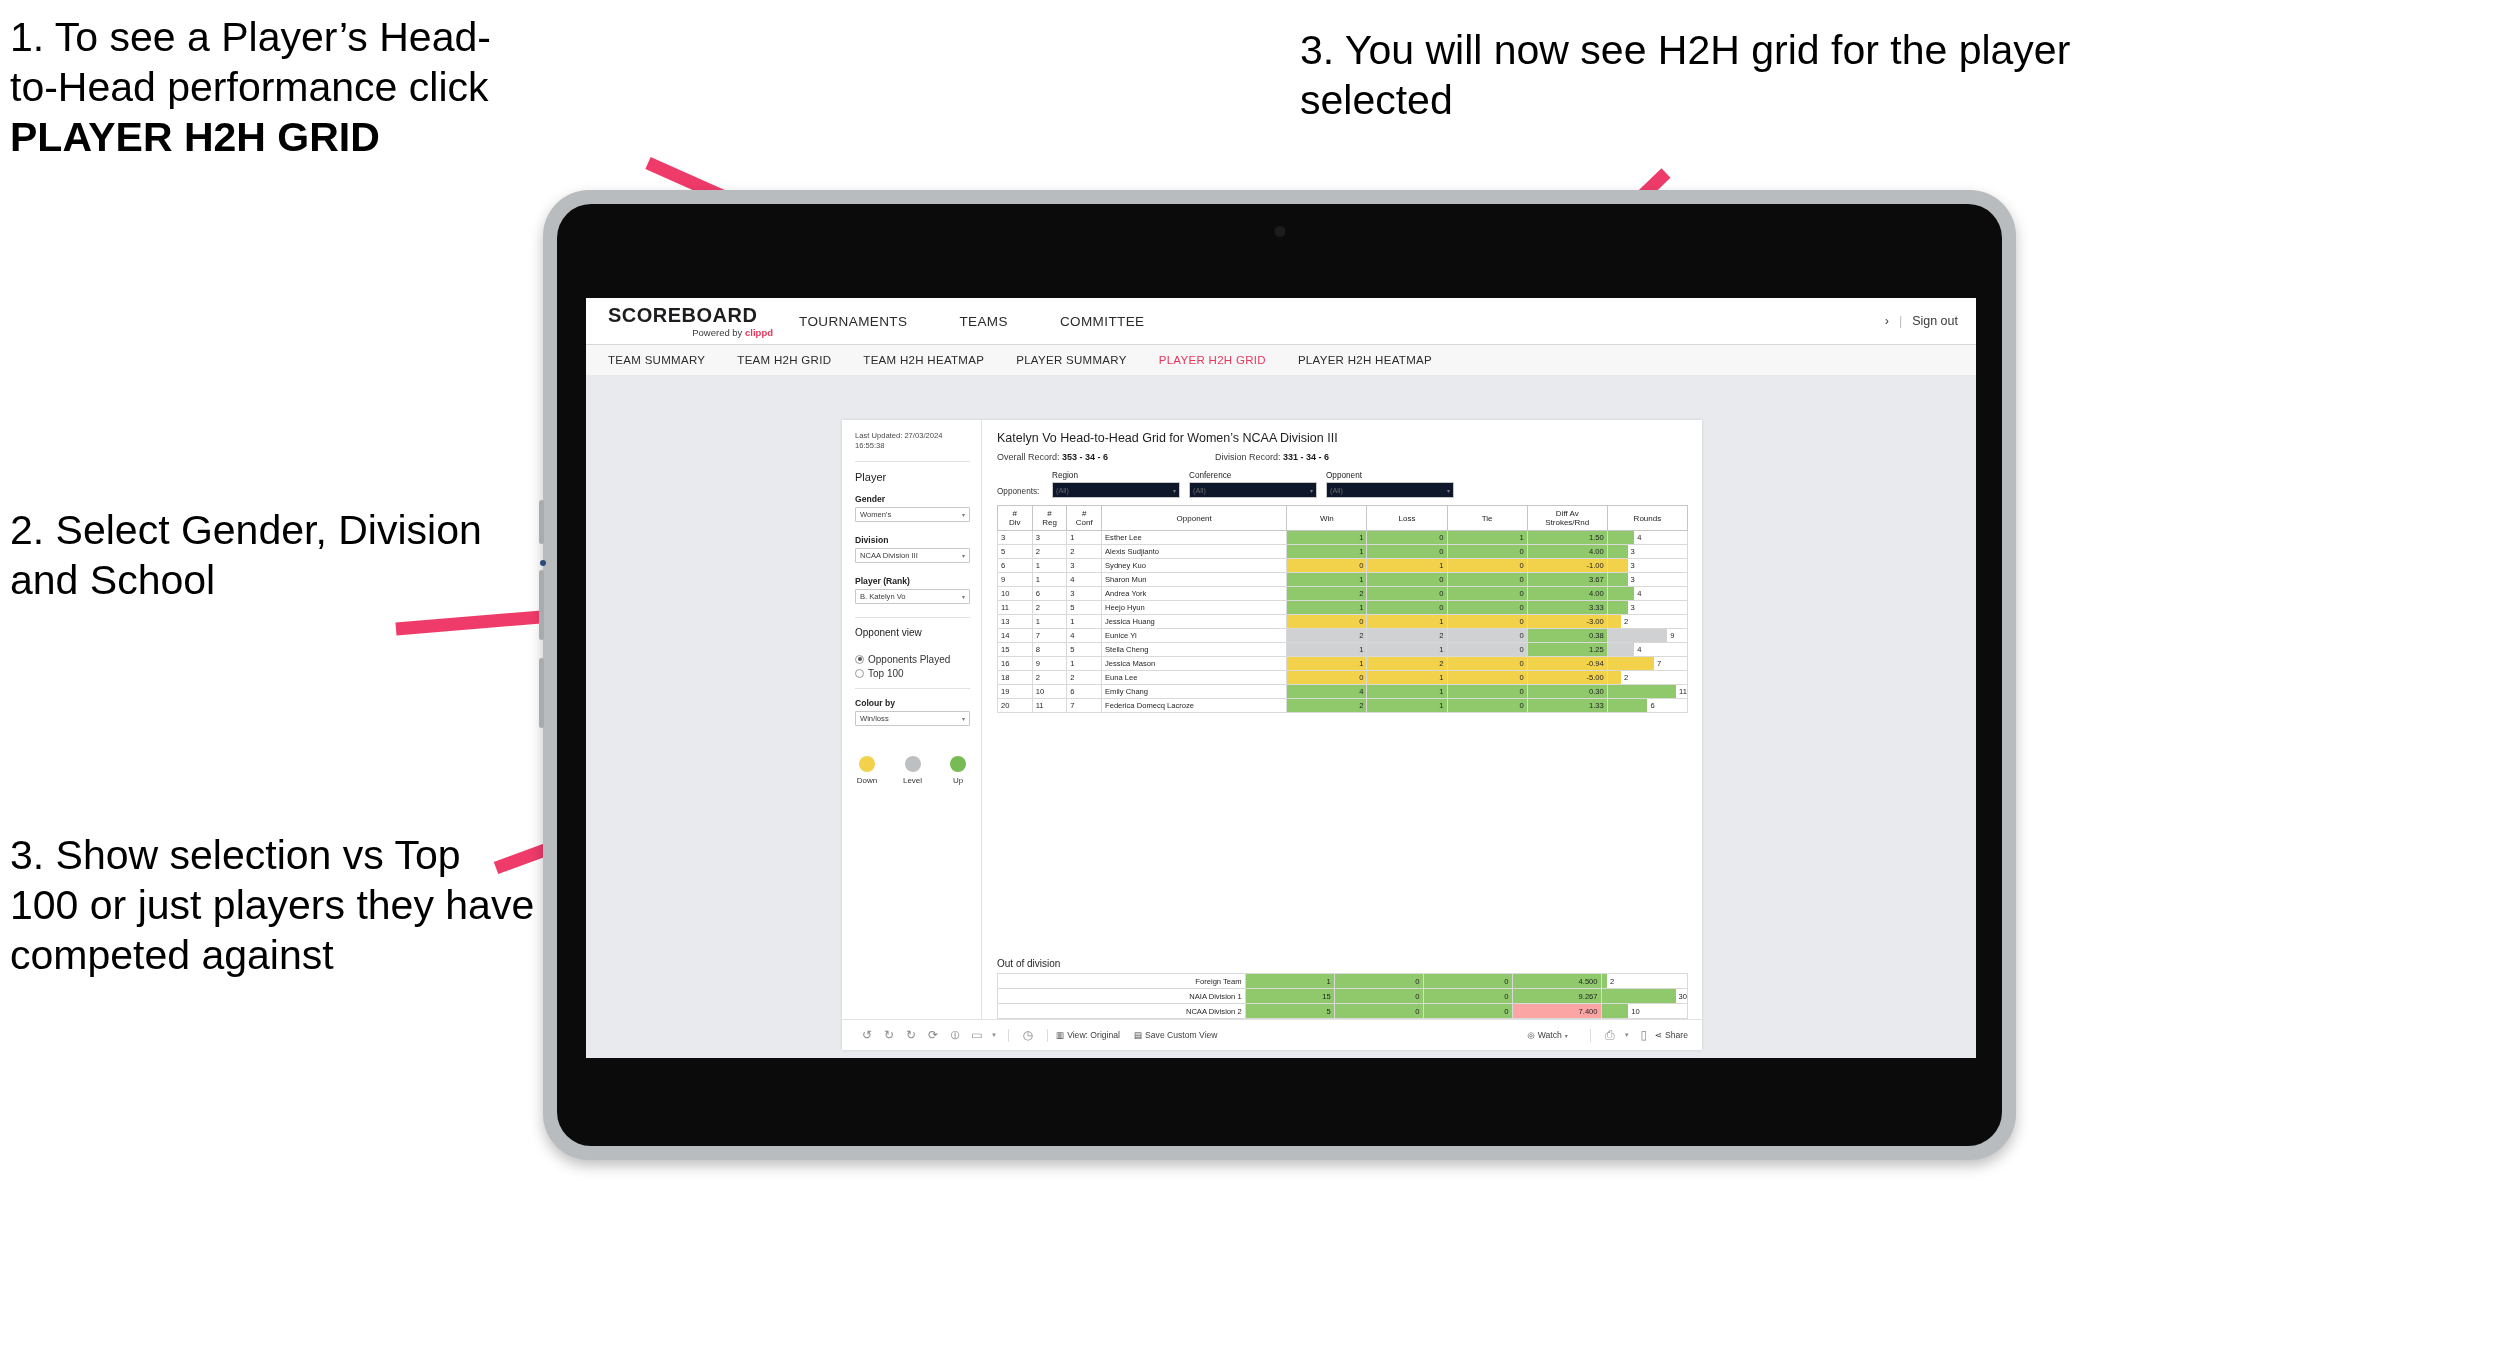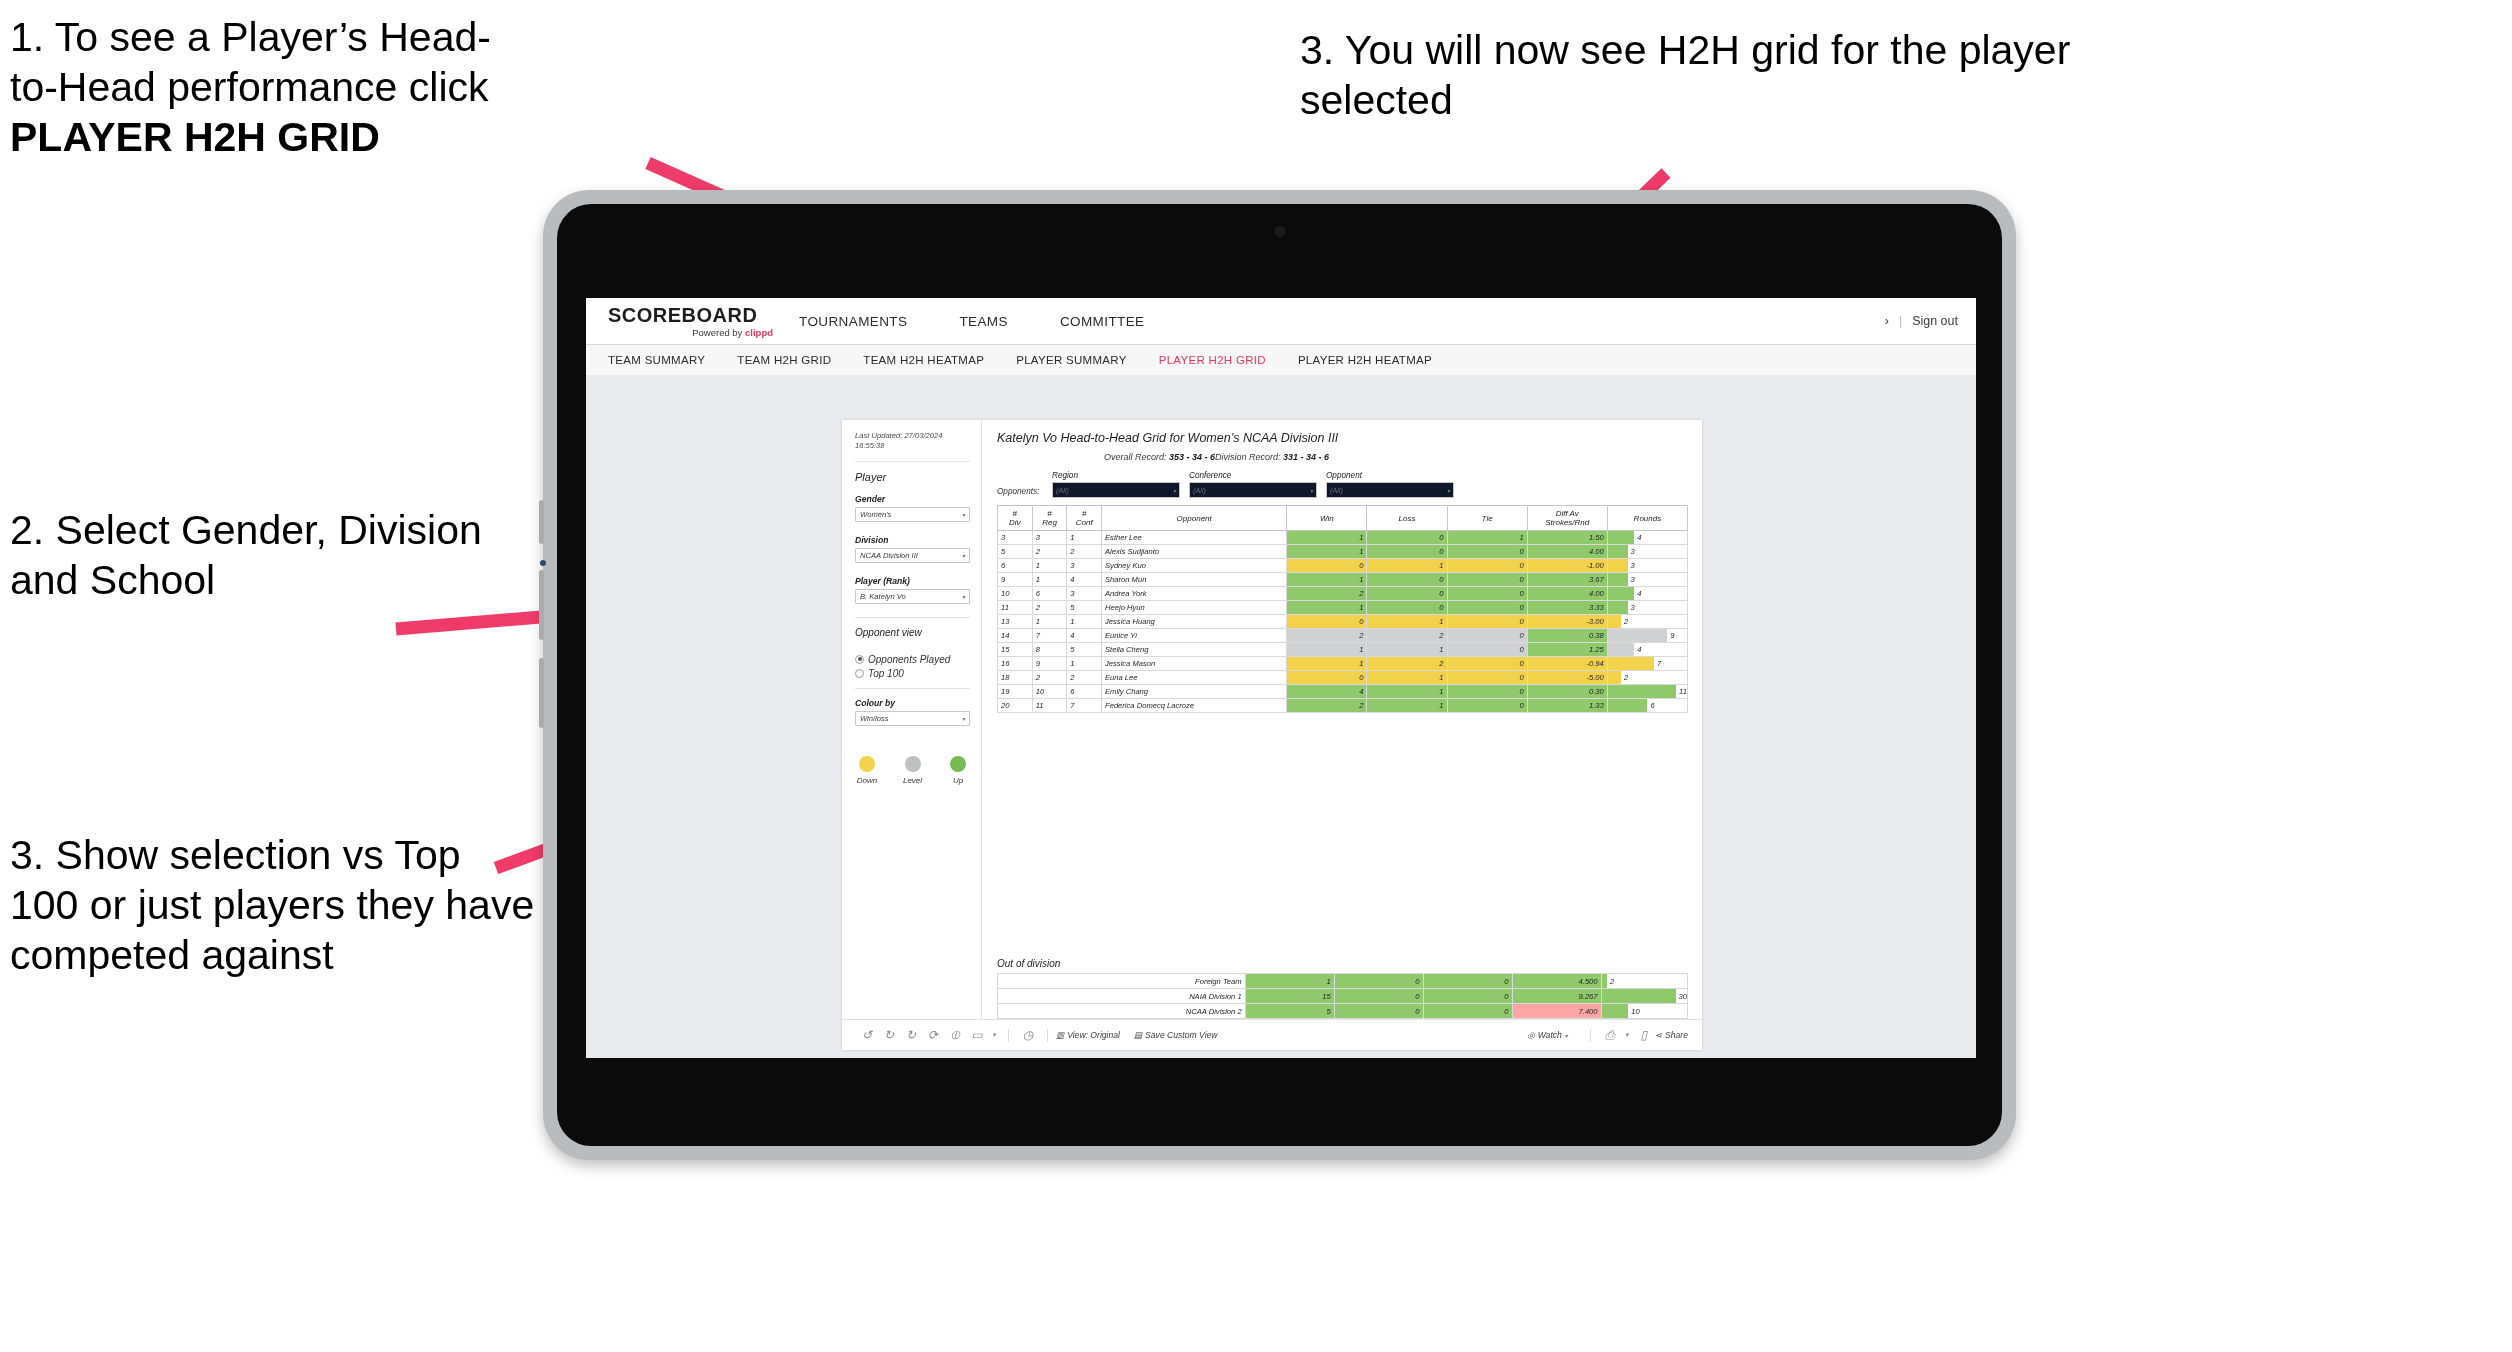--- a/index.html
+++ b/index.html
@@ -52,21 +52,21 @@
   .hdr-item{padding:17px 26px;font-size:13.5px;color:#2b2b2b;letter-spacing:.4px;height:100%;display:flex;align-items:center;cursor:pointer;}
   .hdr-right{position:absolute;right:18px;top:0;height:100%;display:flex;align-items:center;gap:10px;font-size:12.5px;color:#3a3a3a;}
   .hdr-right .sep{color:#bdbdbd;}
 
   
   #sub-nav{height:30px;background:#f7f7f8;border-bottom:1px solid #dcdcdc;display:flex;align-items:center;padding-left:22px;}
   .sub-item{font-size:11.5px;letter-spacing:.3px;color:#2b2b2b;margin-right:32px;cursor:pointer;}
   .sub-item.active{color:#e8365d;}
 
   
-  #canvas{position:absolute;top:77px;left:0;right:0;bottom:0;background:#e8eaed;font-style:italic;}
+  #canvas{position:absolute;top:77px;left:0;right:0;bottom:0;background:#e8eaed;}
   #viz{
     position:absolute;left:256px;top:45px;width:860px;height:630px;
     background:#ffffff;box-shadow:0 0 3px rgba(0,0,0,.12);
     display:flex;flex-direction:column;
   }
   #viz-body{flex:1;display:flex;min-height:0;}
 
   
   #filters{width:140px;border-right:1px solid #e2e2e2;padding:11px 11px 0 13px;box-sizing:border-box;font-size:8.5px;color:#333;}
   .last-upd{font-size:7.6px;color:#4a4a4a;line-height:1.35;}
@@ -85,21 +85,21 @@
   .radio.on::after{content:"";position:absolute;left:1.5px;top:1.5px;width:4px;height:4px;border-radius:50%;background:#555;}
   .legend-dots{display:flex;justify-content:space-between;margin:30px 4px 0 4px;}
   .ldot{width:16px;height:16px;border-radius:50%;}
   .legend-labels{display:flex;justify-content:space-between;margin:4px 0 0 0;font-size:8px;color:#333;}
   .legend-labels span{width:24px;text-align:center;}
 
   
   #content{flex:1;padding:11px 14px 0 15px;box-sizing:border-box;min-width:0;display:flex;flex-direction:column;}
   .viz-title{font-size:12.5px;color:#1e1e1e;margin-bottom:7px;}
   .records{display:flex;font-size:9px;color:#3a3a3a;margin-bottom:9px;}
-  .records .r1{width:218px;text-align:right;}
+  .records .r1{width:218px;}
   .records b{color:#1a1a1a;font-weight:bold;}
   .opp-filters{display:flex;align-items:flex-end;gap:9px;margin-bottom:7px;}
   .opp-label{font-size:8.2px;color:#333;padding-bottom:2px;width:46px;}
   .of-group{width:128px;}
   .of-head{font-size:8.2px;color:#222;margin-bottom:2px;}
   .of-select{height:12px;border:1px solid #c7c7c7;background:#0f172a;display:flex;align-items:center;justify-content:space-between;padding:1px 3px;font-size:7.2px;color:#6a6a6a;cursor:pointer;}
 
   
   table{border-collapse:collapse;width:100%;table-layout:fixed;font-size:7.6px;color:#1f1f1f;}
   .h2h th{

